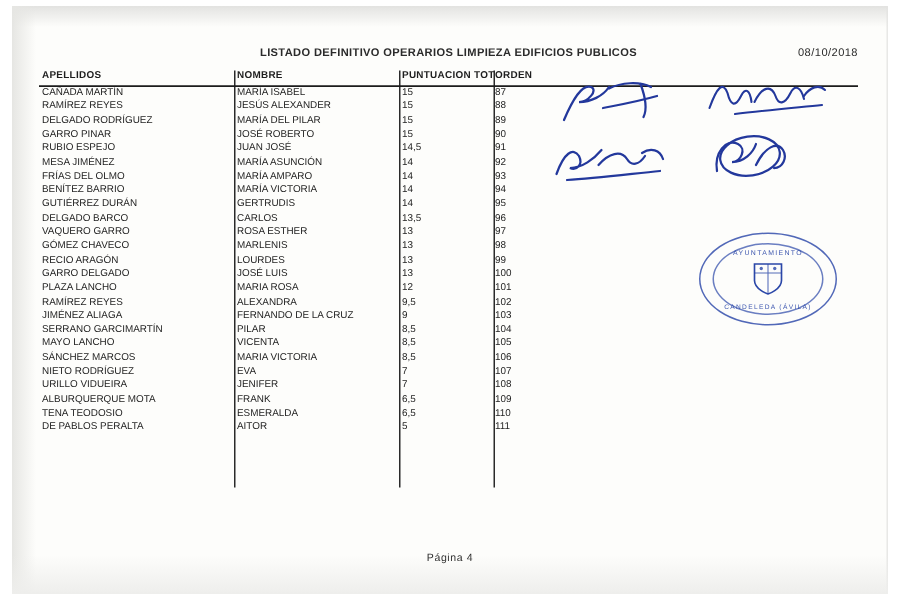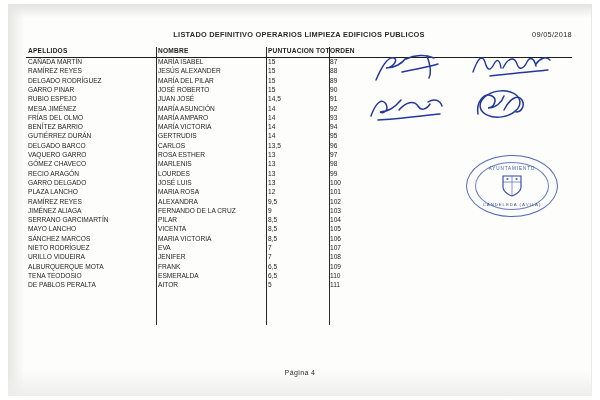--- a/index.html
+++ b/index.html
@@ -163,21 +163,21 @@
 
 <div id="page">
 
   <div class="sheet"></div>
   <div class="scan-shade-top"></div>
   <div class="scan-shade-left"></div>
   <div class="scan-shade-bottom"></div>
 
   <div class="doc-header">
     <div class="doc-title">LISTADO DEFINITIVO OPERARIOS LIMPIEZA EDIFICIOS PUBLICOS</div>
-    <div class="doc-date">09/05/2018</div>
+    <div class="doc-date">08/10/2018</div>
   </div>
 
   <div class="vline v1"></div>
   <div class="vline v2"></div>
   <div class="vline v3"></div>
 
   <div class="table-wrap">
     <table class="listing">
       <thead>
         <tr>

